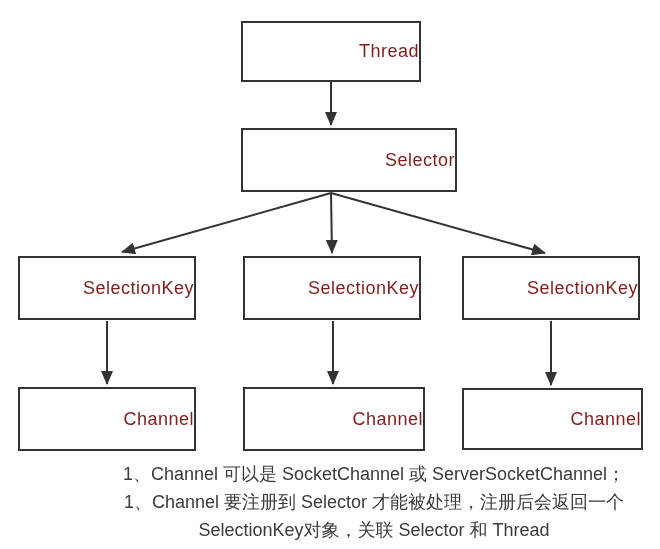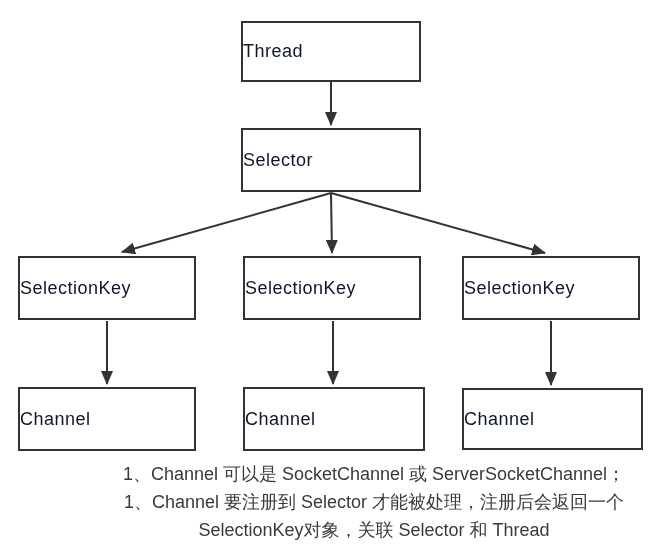--- a/index.html
+++ b/index.html
@@ -22,23 +22,23 @@
     width: 660px;
     height: 549px;
   }
   .node {
     position: absolute;
     box-sizing: border-box;
     border: 2px solid #333333;
     background: #ffffff;
     display: flex;
     align-items: center;
-    justify-content: flex-start;
+    justify-content: flex-end;
     font-size: 18px;
-    color: #0f172a;
+    color: #7f1d1d;
     letter-spacing: 0.5px;
   }
   .notes {
     position: absolute;
     left: 0;
     top: 460px;
     width: 660px;
     text-align: center;
     font-size: 18px;
     line-height: 28px;
@@ -63,21 +63,21 @@
     <line x1="331" y1="193" x2="545" y2="253" stroke="#333333" stroke-width="2" marker-end="url(#ah)"></line>
     <line x1="107" y1="321" x2="107" y2="384" stroke="#333333" stroke-width="2" marker-end="url(#ah)"></line>
     <line x1="333" y1="321" x2="333" y2="384" stroke="#333333" stroke-width="2" marker-end="url(#ah)"></line>
     <line x1="551" y1="321" x2="551" y2="385" stroke="#333333" stroke-width="2" marker-end="url(#ah)"></line>
   </svg>
 
   <div class="node" style="left:241px; top:21px; width:180px; height:61px;">
     <span>Thread</span>
   </div>
 
-  <div class="node" style="left:241px; top:128px; width:180px; height:64px;">
+  <div class="node" style="left:241px; top:128px; width:216px; height:64px;">
     <span>Selector</span>
   </div>
 
   <div class="node" style="left:18px; top:256px; width:178px; height:64px;">
     <span>SelectionKey</span>
   </div>
 
   <div class="node" style="left:243px; top:256px; width:178px; height:64px;">
     <span>SelectionKey</span>
   </div>

